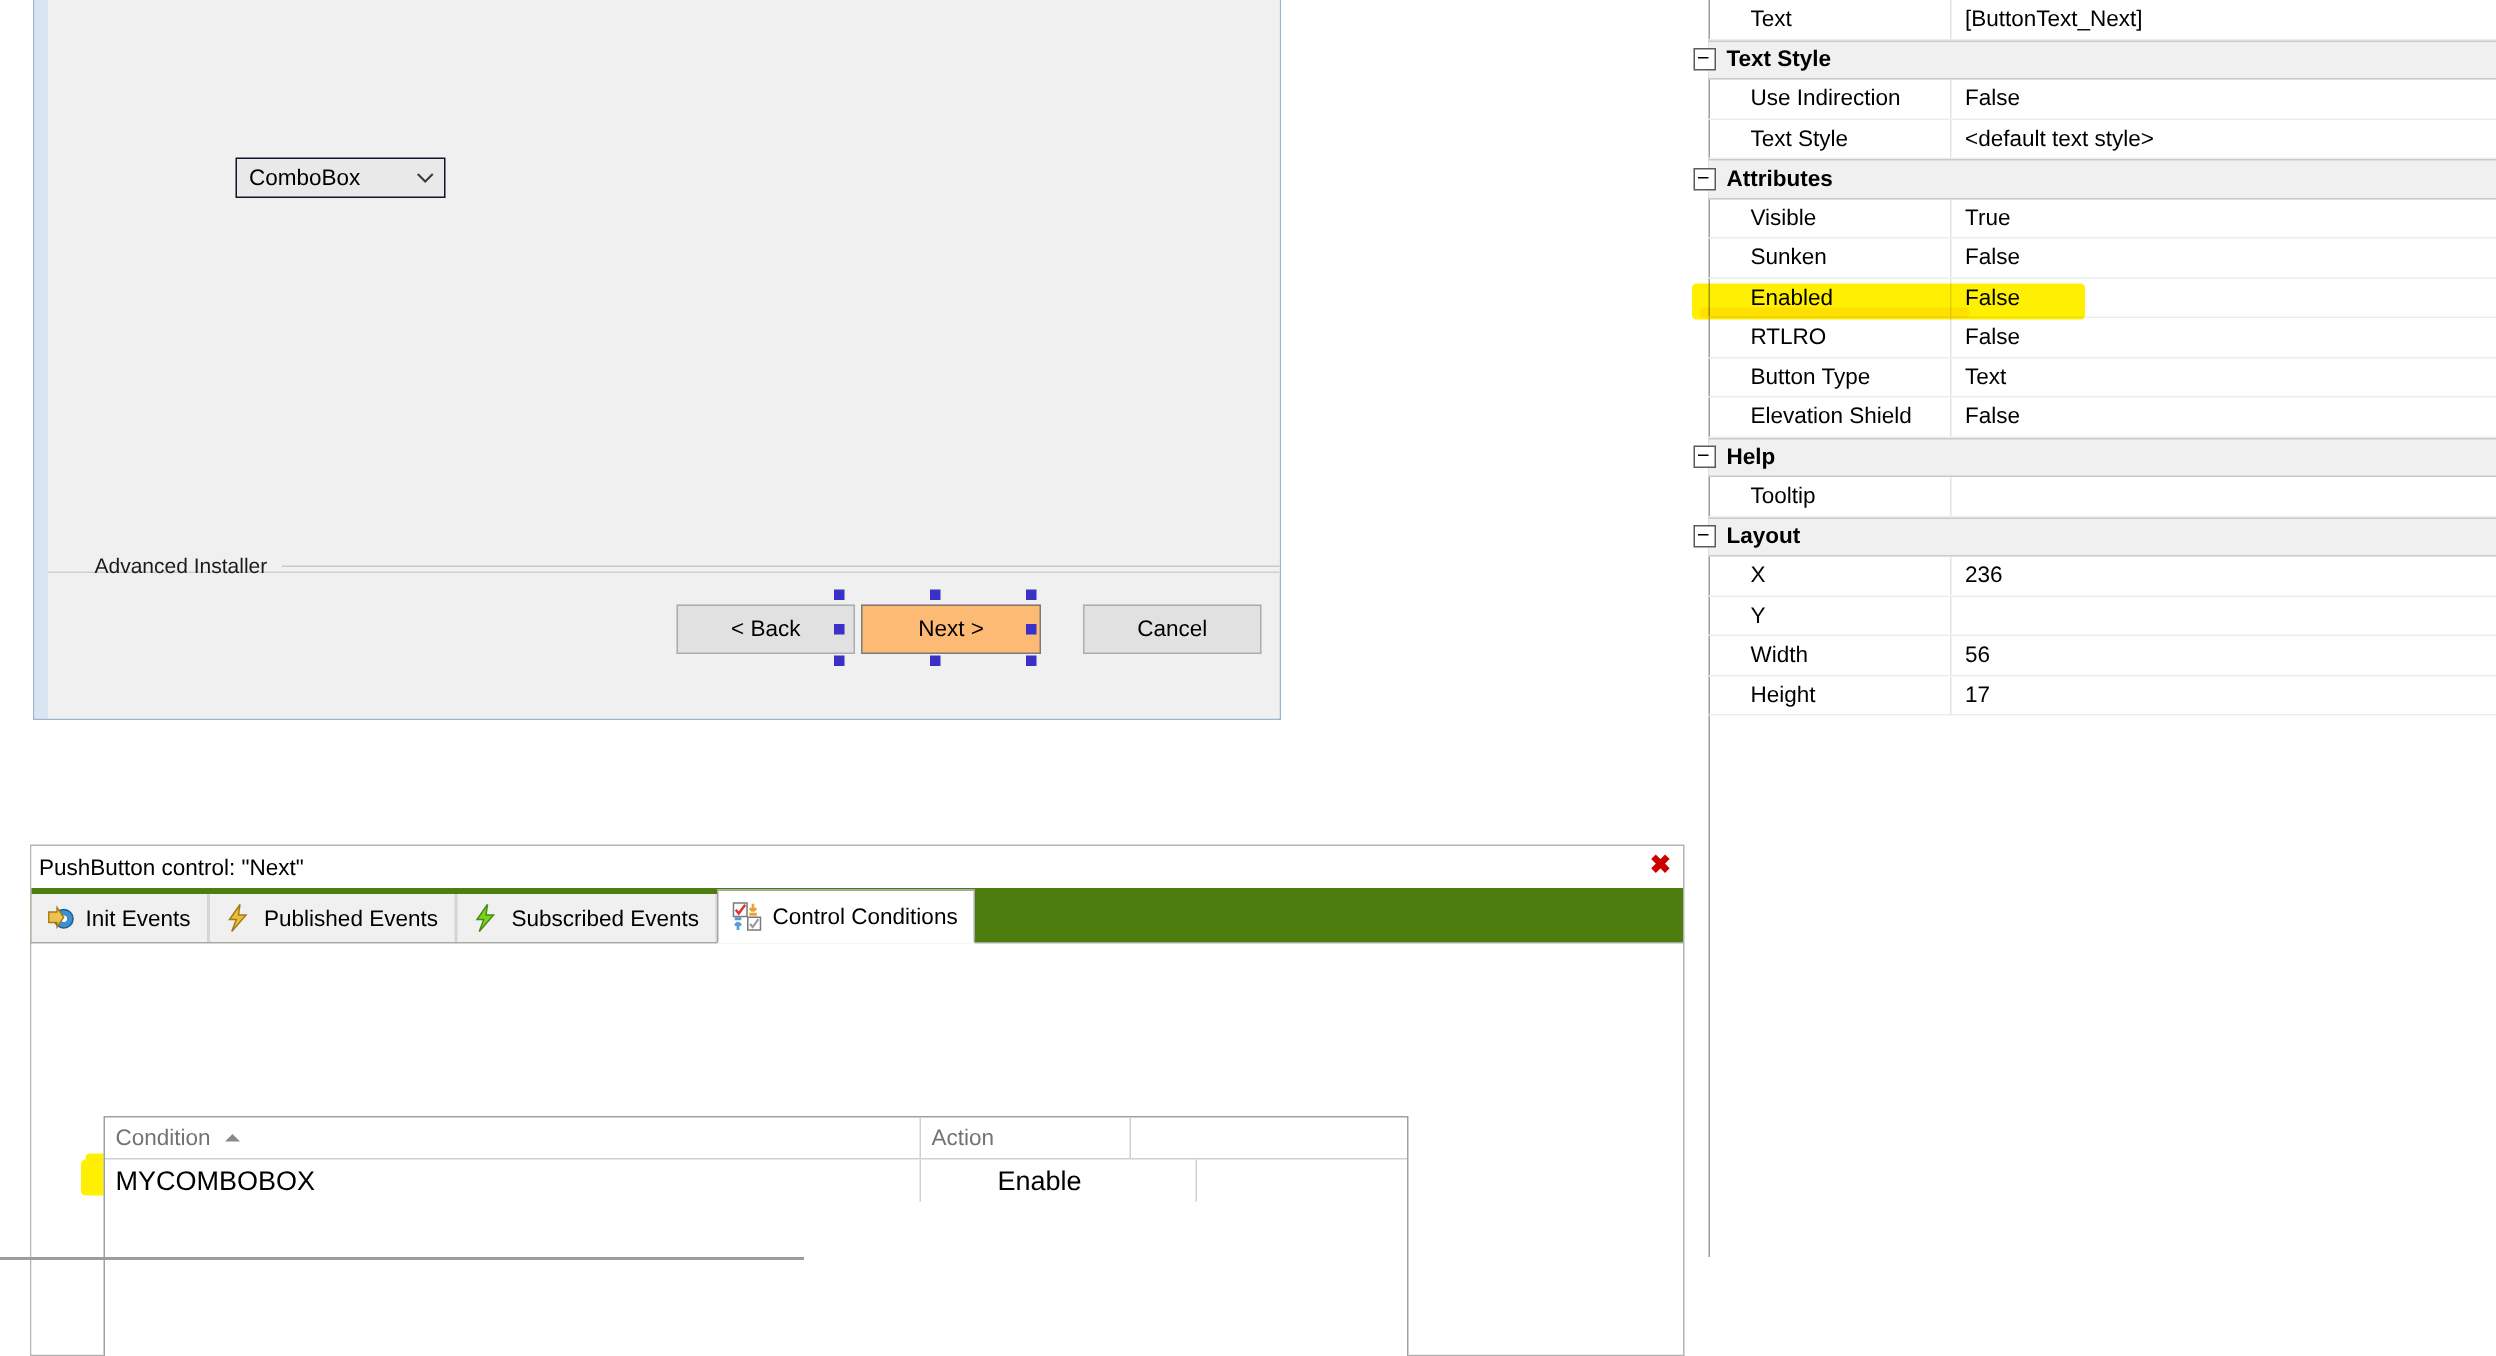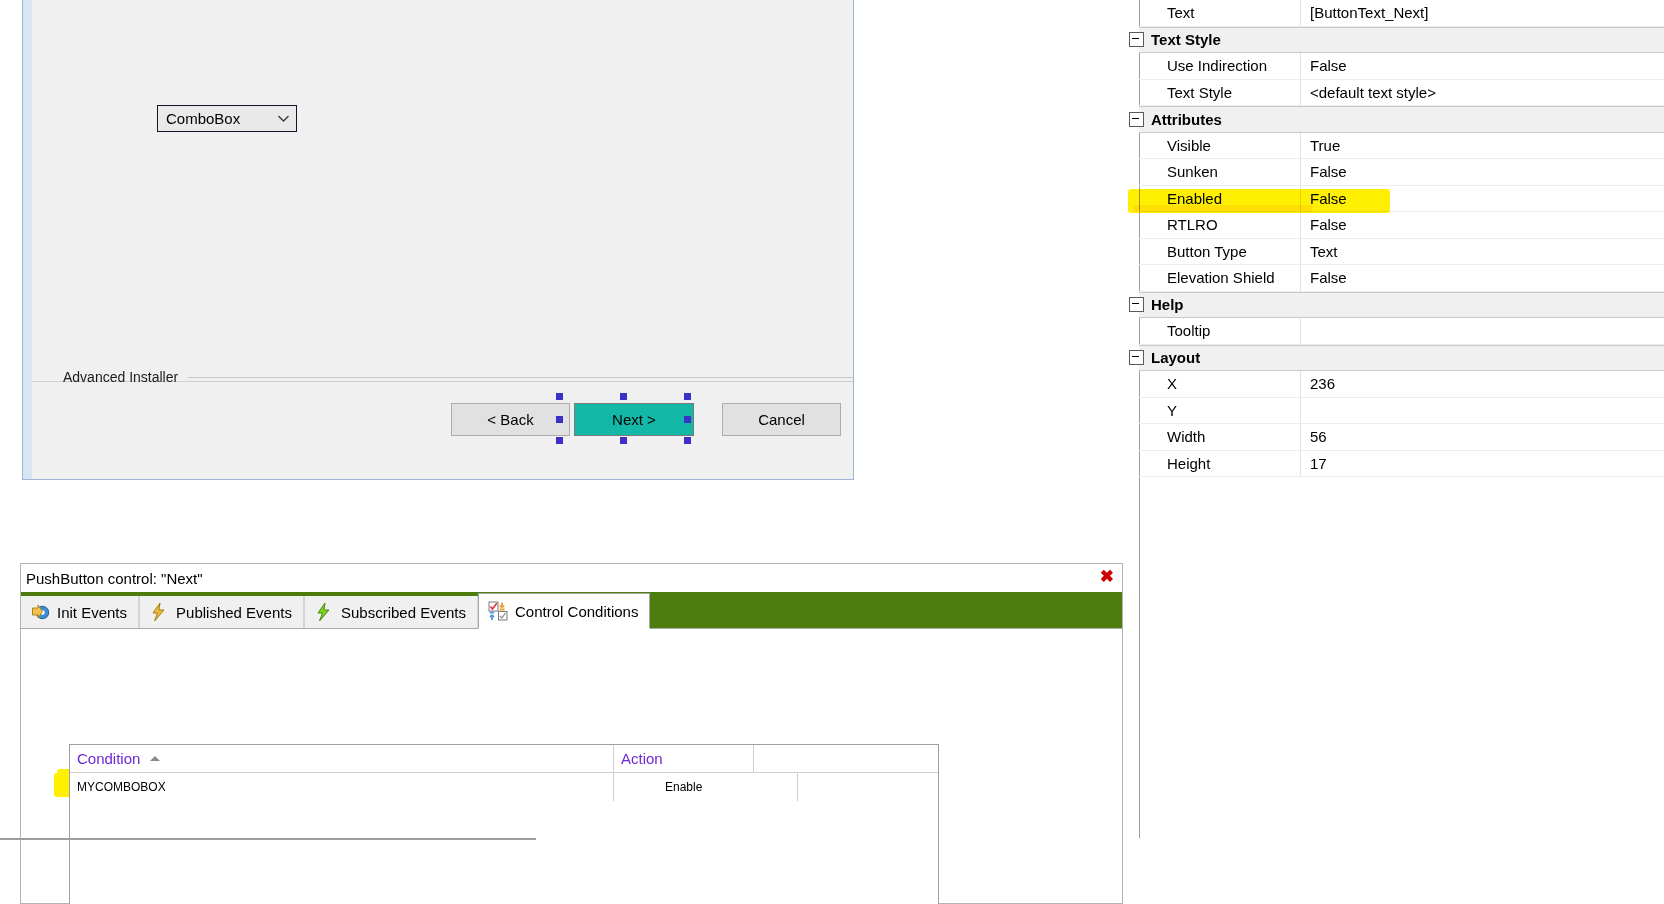--- a/index.html
+++ b/index.html
@@ -56,21 +56,21 @@
     position:absolute;left:0;top:400px;width:100%;height:60px;
   }
   .wiz-btn{
     position:absolute;top:12px;height:33px;
     background:#e1e1e1;border:1px solid #adadad;
     box-sizing:border-box;
     font-size:15px;color:#000;
     display:flex;align-items:center;justify-content:center;
   }
   #btn-back{left:419px;width:119px;}
-  #btn-next{left:542px;width:120px;background:#14b8a6;border:1px solid #7a7a7a;}
+  #btn-next{left:542px;width:120px;background:#fdba74;border:1px solid #7a7a7a;}
   #btn-cancel{left:690px;width:119px;}
   .handle{
     position:absolute;width:7px;height:7px;background:#3b30c8;
   }
   
   #bottom-panel{
     position:absolute;left:20px;top:563px;width:1103px;height:341px;
     background:#ffffff;
     border:1px solid #b4b4b4;
     box-sizing:border-box;
@@ -132,41 +132,41 @@
     box-sizing:border-box;
   }
   #cond-head{
     position:absolute;left:0;top:0;right:0;height:28px;
     border-bottom:1px solid #d0d0d0;
     display:flex;
     box-sizing:border-box;
   }
   .cond-head-cell{
     display:flex;align-items:center;
-    padding-left:7px;font-size:15px;color:#6d28d9;
+    padding-left:7px;font-size:15px;color:#737373;
     border-right:1px solid #d0d0d0;
     box-sizing:border-box;
     height:100%;
   }
   #cond-head-condition{width:544px;}
   #cond-head-action{width:140px;}
   #cond-head-rest{flex:1;border-right:none;}
   .sort-arrow{
     margin-left:10px;width:0;height:0;
     border-left:5px solid transparent;border-right:5px solid transparent;
     border-bottom:5px solid #8a8a8a;display:inline-block;
   }
   .cond-row{
     position:absolute;left:0;top:28px;right:0;height:28px;
     display:flex;
     box-sizing:border-box;
   }
   .cond-cell{
     display:flex;align-items:center;
-    padding-left:7px;font-size:12px;color:#000;
+    padding-left:7px;font-size:18px;color:#000;
     border-right:1px solid #d0d0d0;
     box-sizing:border-box;height:100%;
   }
   #cond-cell-condition{width:544px;}
   #cond-cell-action{width:140px;margin-left:44px;}
   #cond-cell-rest{flex:1;border-right:none;}
   
   .hl{
     position:absolute;background:#ffef00;z-index:2;pointer-events:none;
     border-radius:3px;

